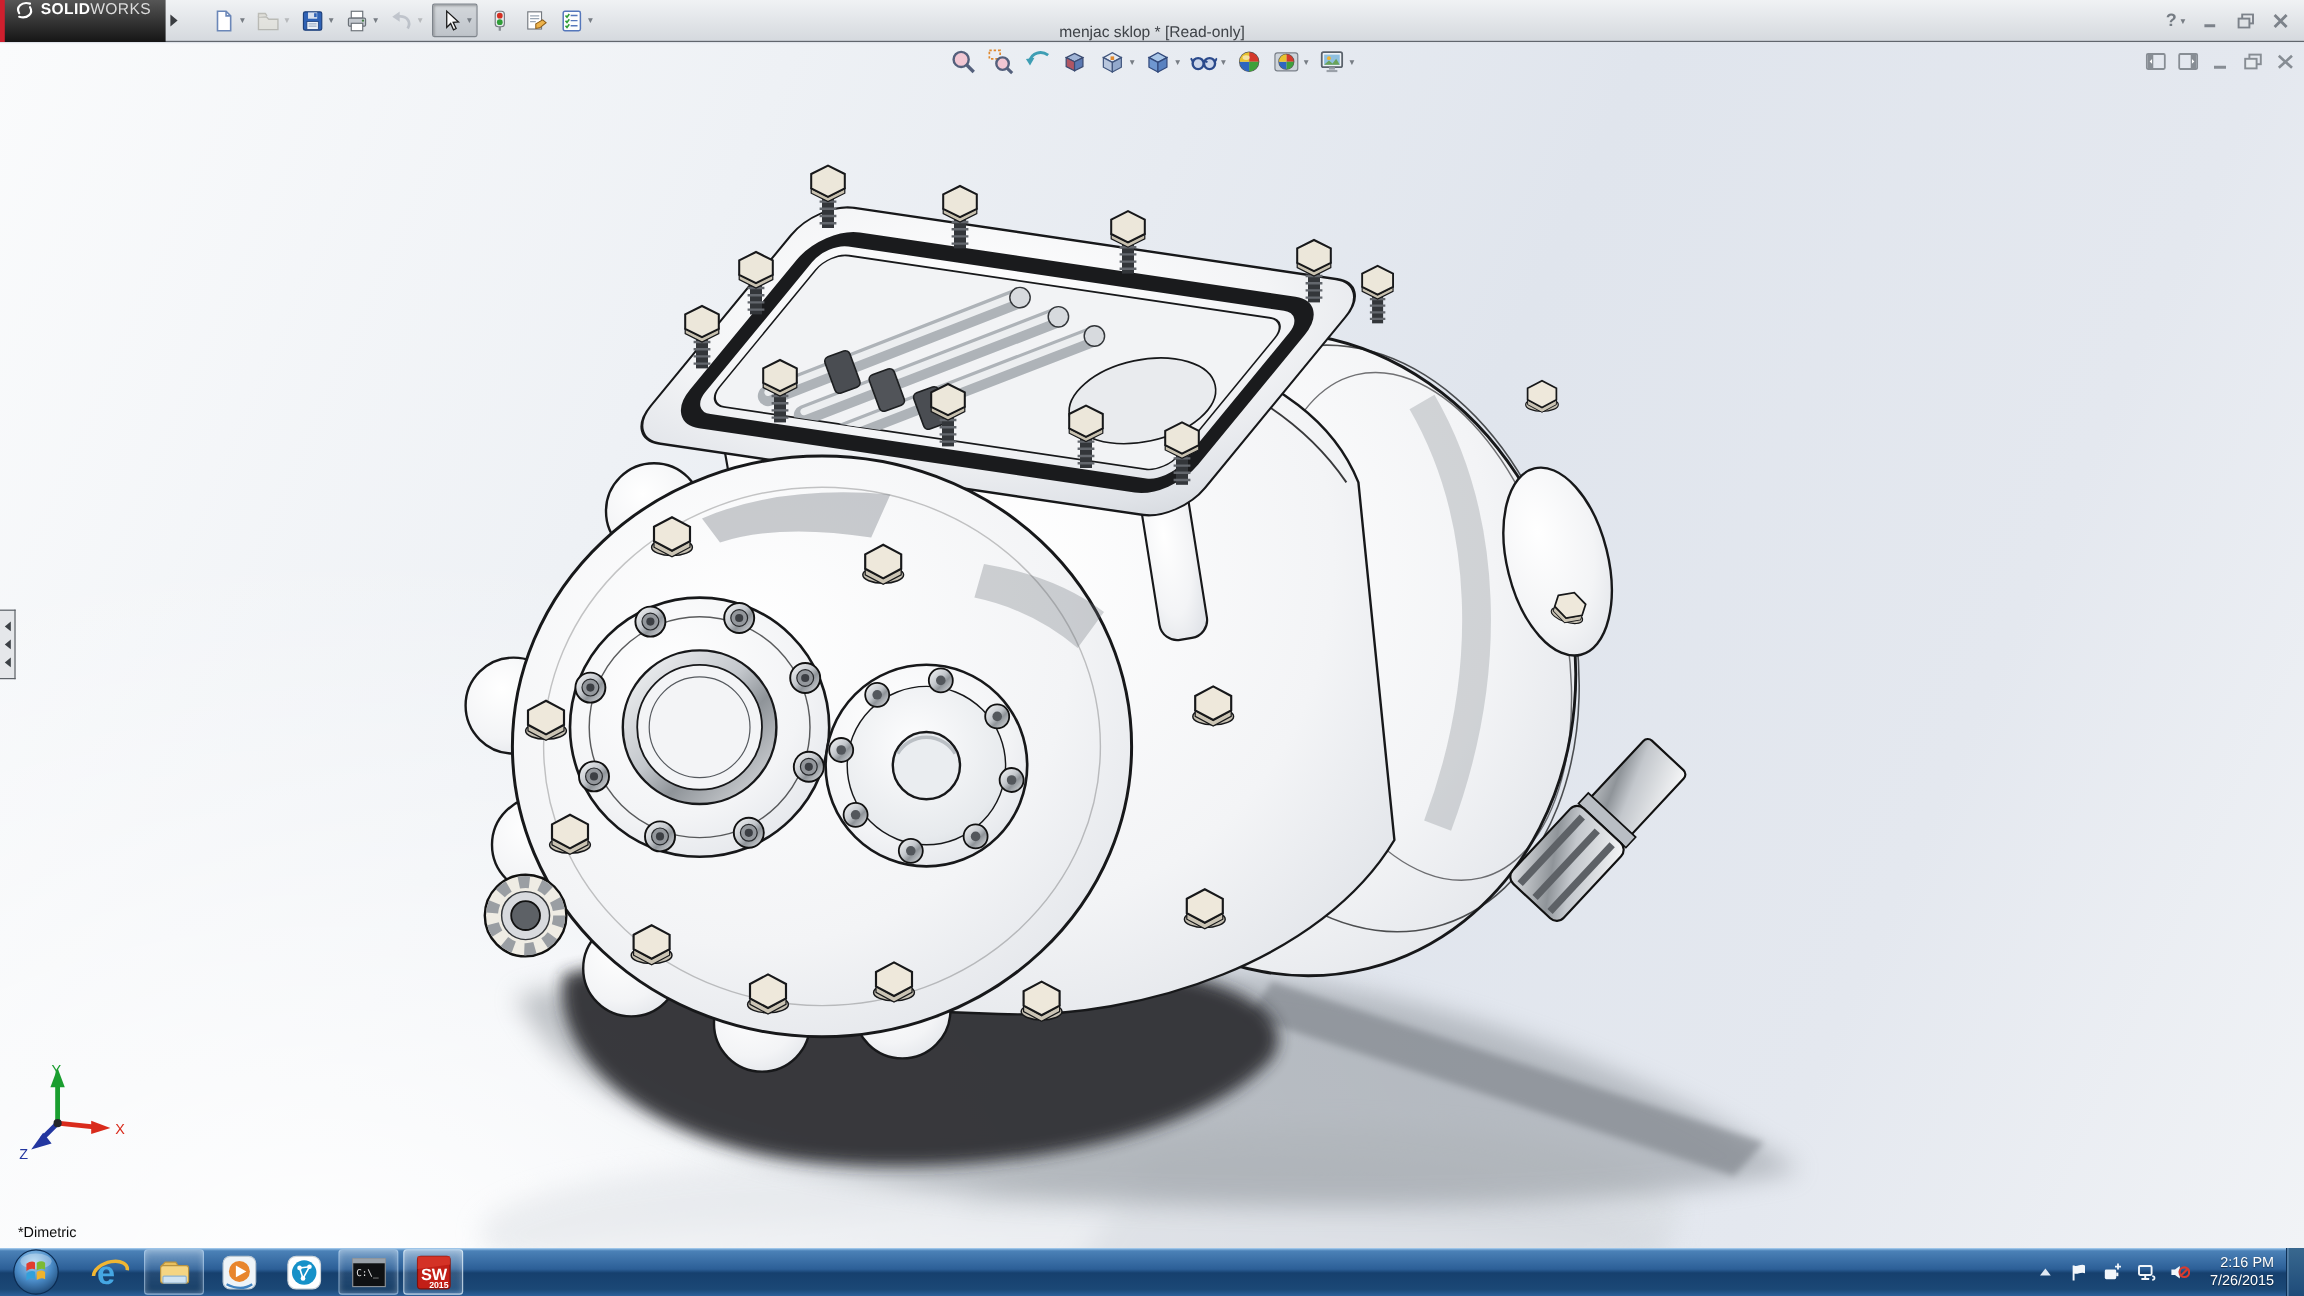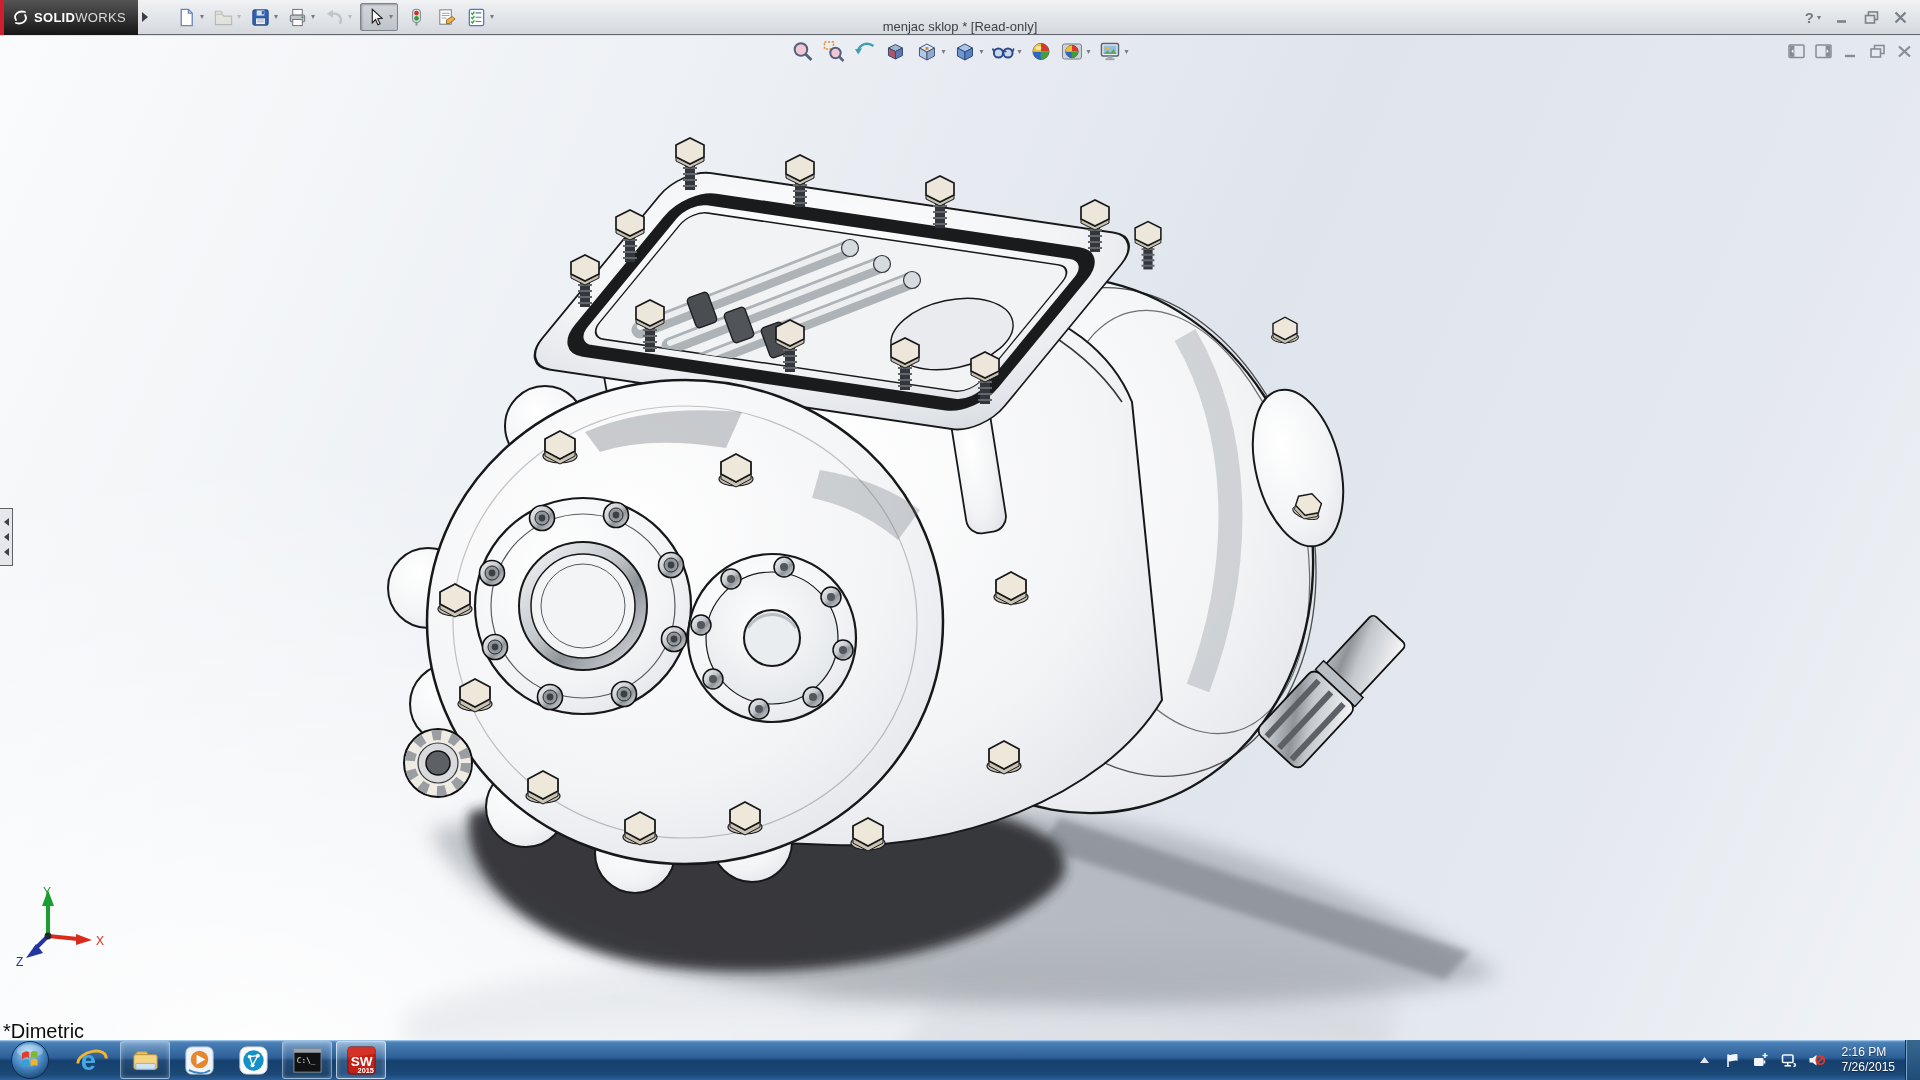--- a/index.html
+++ b/index.html
@@ -1,21 +1,21 @@
 <!DOCTYPE html>
 <html><head>
 <meta charset="utf-8">
 <style>
 *{margin:0;padding:0;box-sizing:border-box}
 html,body{width:1920px;height:1080px;overflow:hidden;font-family:"Liberation Sans","DejaVu Sans",sans-serif}
 body{position:relative;background:#dfe3ea}
 
 
 .titlebar{position:absolute;left:0;top:0;width:1920px;height:35px;background:linear-gradient(#f0f2f4,#d5d9de);border-bottom:1px solid #61666d;display:flex;align-items:center;z-index:30}
-.logo{position:relative;width:138px;height:35px;background:linear-gradient(#555,#151515);display:flex;align-items:center;padding-left:12px;gap:5px;flex:none}
+.logo{position:relative;width:138px;height:35px;background:linear-gradient(#555,#151515);display:flex;align-items:flex-start;padding-left:12px;gap:5px;flex:none}
 .redstrip{position:absolute;left:0;top:0;width:4px;height:35px;background:#cf1f2e}
 .brand{color:#fff;font-size:13px;letter-spacing:.3px;white-space:nowrap}
 .brand b{font-weight:bold}.brand i{font-style:normal;font-weight:400;color:#dcdcdc}
 .logochev{width:0;height:0;border-top:5px solid transparent;border-bottom:5px solid transparent;border-left:6px solid #3a3d41;margin-left:4px}
 .tb{display:flex;align-items:center;margin-left:24px;gap:1px}
 .tbtn{height:29px;display:flex;align-items:center;padding:0 4px;gap:3px;border-radius:2px}
 .tbtn svg{width:21px;height:21px;flex:none}
 .dd{font-size:8px;color:#777d84;line-height:1}
 .disabled{opacity:.42;filter:grayscale(.7)}
 .selbtn{height:28px;background:linear-gradient(#d3d7db,#bfc4ca);border:1px solid #7e848b;border-radius:2px;box-shadow:inset 1px 1px 2px rgba(0,0,0,.28);display:flex;align-items:center;padding:0 4px;gap:4px;margin:0 3px}
@@ -30,33 +30,33 @@
  linear-gradient(114deg,#fafbfc,#eef1f5 28%,#e0e5ed 58%,#e4e8ef 80%,#f1f3f6)}
 .modelsvg{position:absolute;left:0;top:0}
 .headsup{position:absolute;left:50%;top:2px;transform:translateX(-50%);display:flex;align-items:center;gap:2px;z-index:5}
 .hbtn{display:flex;align-items:center;padding:2px 3px;gap:3px}
 .hbtn svg{width:23px;height:23px}
 .docctl{position:absolute;top:8px;right:7px;display:flex;gap:10px;align-items:center;z-index:5}
 .docctl svg{width:17px;height:15px}
 .lefttab{position:absolute;left:0;top:472px;width:13px;height:58px;background:#e5e7ea;border:1px solid #5d6268;border-left:none;display:flex;flex-direction:column;align-items:center;justify-content:center;gap:7px;z-index:5}
 .lefttab .ar{width:0;height:0;border-top:4px solid transparent;border-bottom:4px solid transparent;border-right:5px solid #3c4045}
 .triad{position:absolute;left:8px;top:848px;z-index:4}
-.orient{position:absolute;left:3px;top:984px;font-size:20px;color:#0c0c0c;z-index:4}
+.orient{position:absolute;left:15px;top:984px;font-size:12px;color:#0c0c0c;z-index:4}
 
 
 .taskbar{position:absolute;left:0;top:1040px;width:1920px;height:40px;display:flex;align-items:center;z-index:40;
  background:linear-gradient(#7fb0dd 0%,#4a80b6 7%,#2c5f97 44%,#16406e 52%,#1b4876 86%,#2c609a);box-shadow:inset 0 1px 0 #9cc4e8}
 .orb{width:40px;height:40px;margin:0 14px 0 10px;flex:none}
 .tico{width:50px;height:38px;display:flex;align-items:center;justify-content:center;position:relative;margin:0 2px;flex:none}
 .tico svg{width:33px;height:33px}
 .tbox{border:1px solid rgba(205,232,255,.55);border-radius:3px;background:linear-gradient(rgba(255,255,255,.26),rgba(255,255,255,.07) 46%,rgba(0,0,0,.14));box-shadow:inset 0 0 5px rgba(255,255,255,.3)}
 .tbox.active{background:linear-gradient(rgba(255,255,255,.4),rgba(255,255,255,.14) 46%,rgba(70,120,170,.25));border-color:rgba(235,248,255,.7)}
 .tray{margin-left:auto;display:flex;align-items:center;gap:11px;height:40px}
 .tray svg{width:17px;height:17px}
-.clock{color:#fff;font-size:12px;text-align:left;line-height:15px;text-shadow:0 1px 1px rgba(0,0,0,.55);margin:0 10px 0 6px;white-space:nowrap}
+.clock{color:#fff;font-size:12px;text-align:right;line-height:15px;text-shadow:0 1px 1px rgba(0,0,0,.55);margin:0 10px 0 6px;white-space:nowrap}
 .showdesk{width:15px;height:40px;border-left:1px solid #0d2f55;background:linear-gradient(180deg,#39688f,#1e4b79);box-shadow:inset 1px 0 0 #7aa3c8;flex:none}
 </style>
 </head>
 <body>
 
 <div class="titlebar">
   <div class="logo">
     <span class="redstrip"></span>
     <svg width="17" height="17" viewBox="0 0 17 17">
         <path d="M13 3 C6 1 1 6 4 11 M4 14 C11 16 16 11 13 6" fill="none" stroke="#fff" stroke-width="1.8" stroke-linecap="round"></path>

